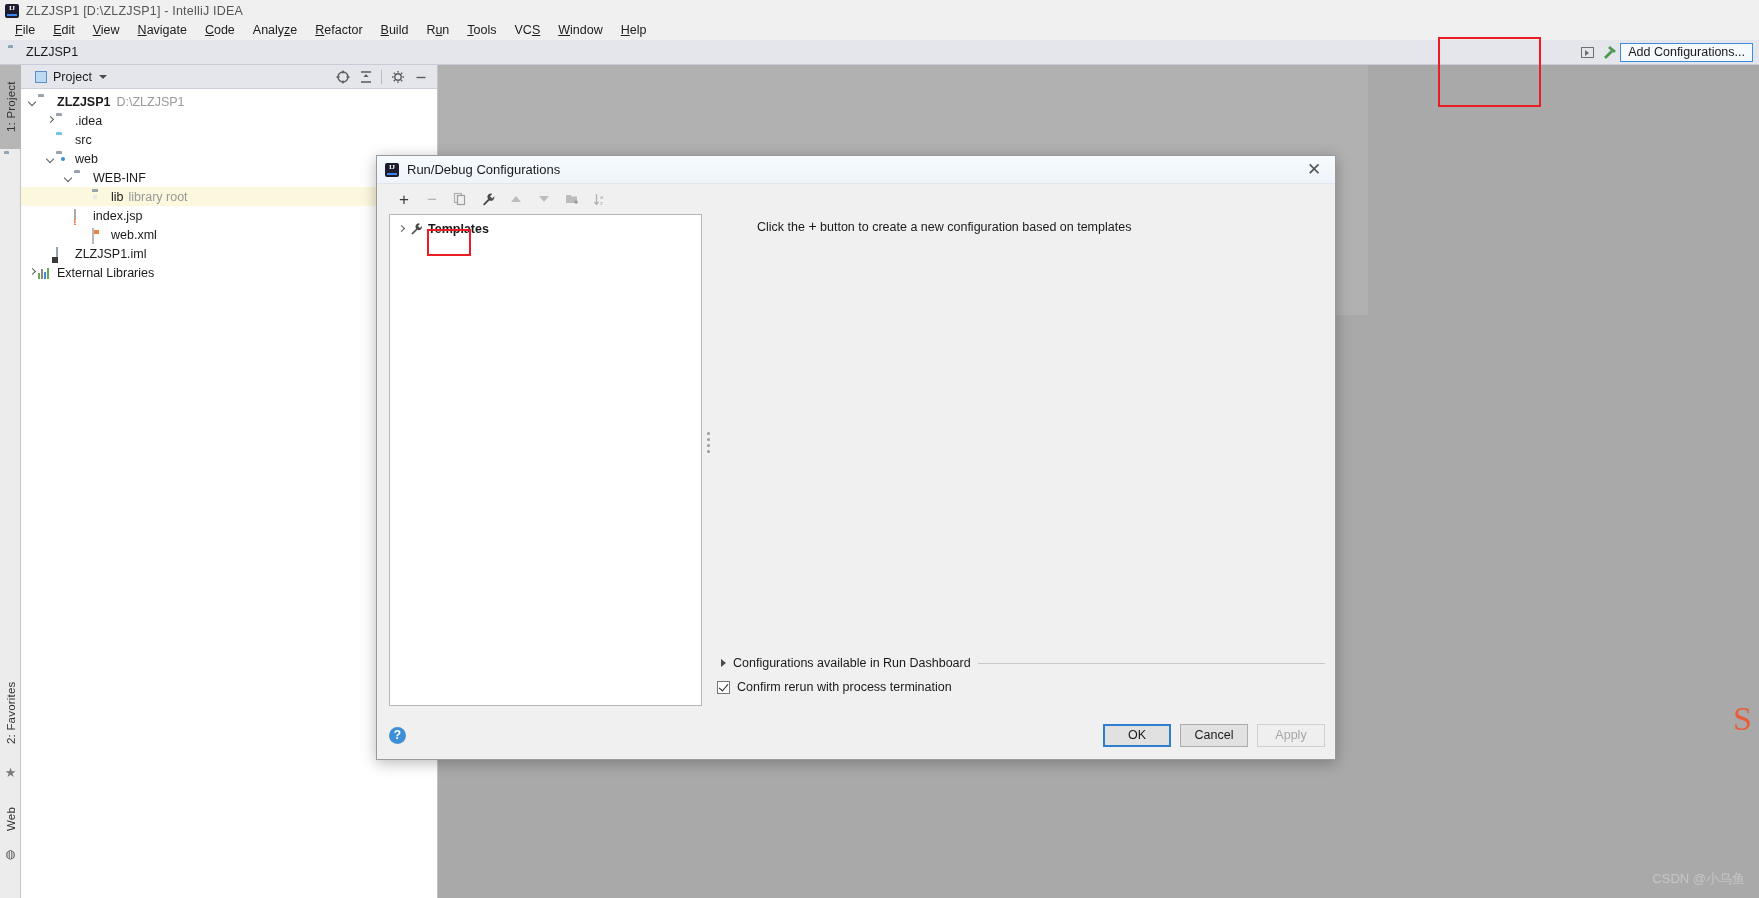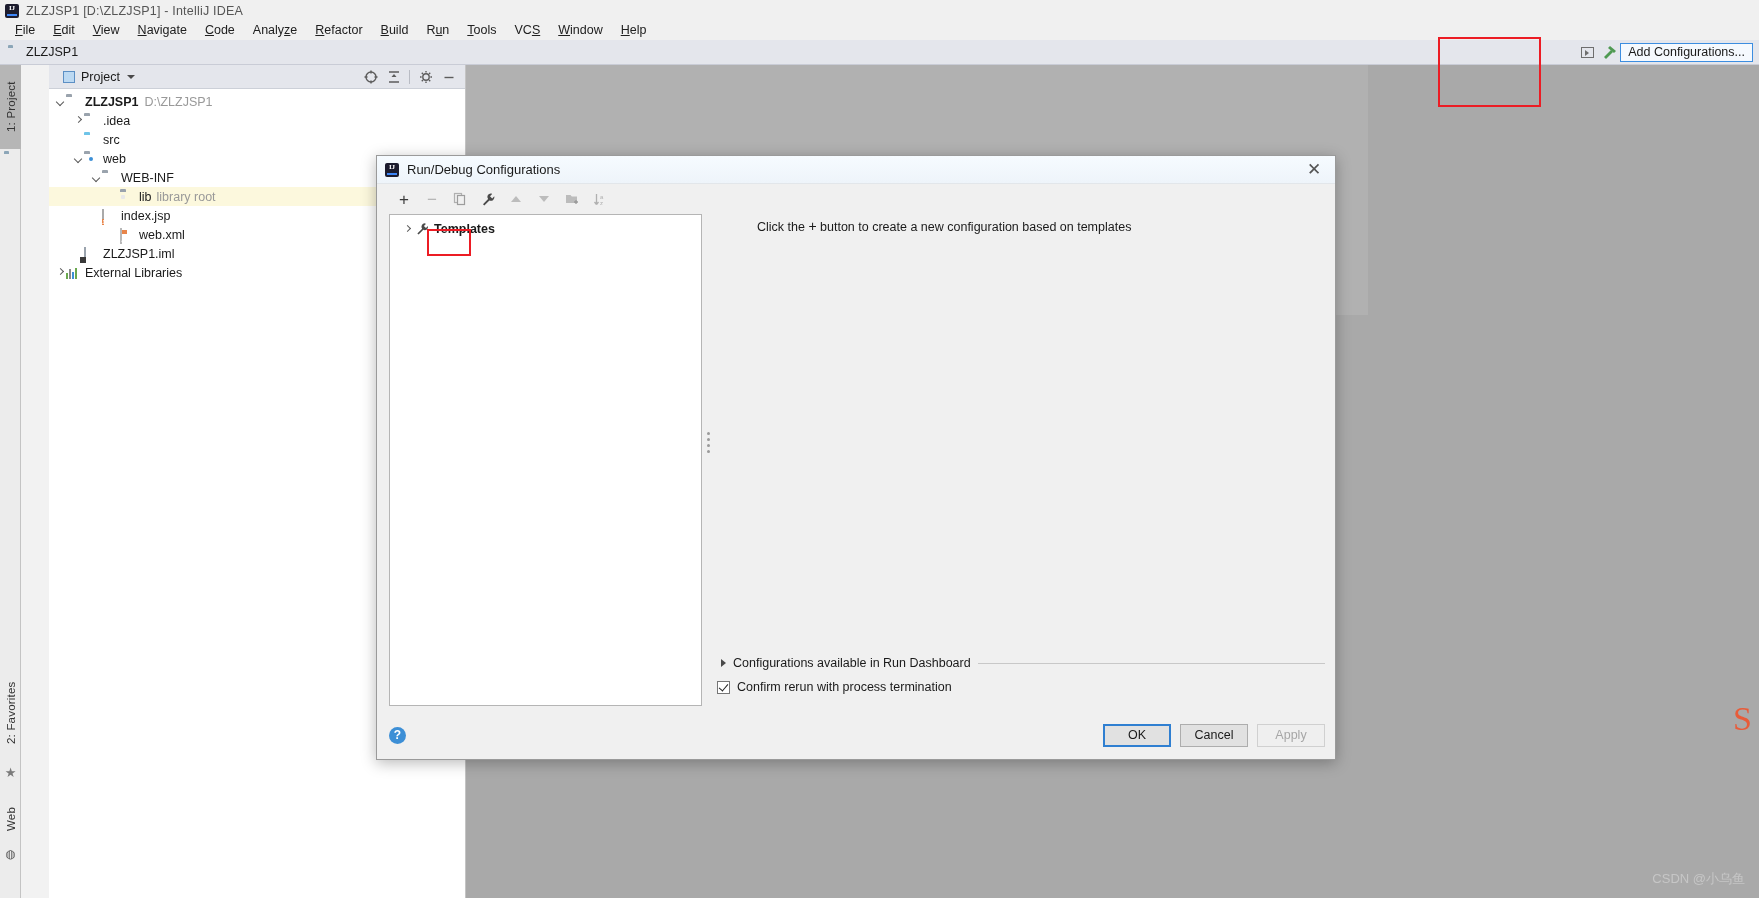--- a/index.html
+++ b/index.html
@@ -76,21 +76,21 @@
     position: absolute; left: 0; width: 21px; writing-mode: vertical-rl;
     transform: rotate(180deg); font-size: 11.5px; color: #333;
     display: flex; align-items: center; justify-content: center; letter-spacing: .2px;
   }
   .strip-btn.active { background: #b6b6b6; }
   .strip-ic { position: absolute; left: 4px; width: 13px; height: 13px; }
 
   
   .projpanel {
     position: absolute; left: 21px; top: 65px; width: 417px; height: 833px;
-    background: #ffffff; border-right: 1px solid #c4c4c4; margin-left: 28px;
+    background: #ffffff; border-right: 1px solid #c4c4c4;
   }
   .proj-header {
     height: 24px; background: #e4e6ec; border-bottom: 1px solid #ccd0d8;
     display: flex; align-items: center; padding: 0 6px;
   }
   .proj-header .blue-sq { width: 12px; height: 12px; border: 1.5px solid #5c8fc4; background: #bcd9f2; margin: 0 6px 0 8px; }
   .proj-header .ptitle { font-size: 12.5px; color: #1a1a1a; }
   .caret-dn { width: 0; height: 0; border-left: 4px solid transparent; border-right: 4px solid transparent; border-top: 4px solid #4a4a4a; margin-left: 7px; }
   .proj-header-right { margin-left: auto; display: flex; align-items: center; gap: 2px; }
   .ph-ic { width: 21px; height: 20px; display: flex; align-items: center; justify-content: center; }
@@ -164,21 +164,21 @@
   .redbox-plus {
     position: absolute; left: 427px; top: 229px; width: 44px; height: 27px;
     border: 2px solid #ec1c24; pointer-events: none; z-index: 30;
   }
 
   .dlg-body { position: absolute; left: 0; top: 58px; width: 960px; height: 499px; }
   .tree-pane {
     position: absolute; left: 12px; top: 0; width: 313px; height: 492px;
     background: #ffffff; border: 1px solid #b5b5b5;
   }
-  .tmpl-row { height: 20px; display: flex; align-items: center; padding-left: 6px; margin-top: 4px; margin-left: 6px; }
+  .tmpl-row { height: 20px; display: flex; align-items: center; padding-left: 6px; margin-top: 4px; }
   .wrench-ic { width: 15px; height: 14px; position: relative; margin: 0 4px 0 2px; }
   .tmpl-label { font-weight: bold; font-size: 12.5px; }
   .splitter { position: absolute; left: 329px; top: 215px; width: 5px; height: 40px; }
   .splitter i { display:block; width:3px; height:3px; border-radius:50%; background:#9a9a9a; margin:3px auto; }
 
   .right-pane { position: absolute; left: 340px; top: 0; width: 608px; height: 492px; }
   .hint-text { font-size: 12.5px; color: #1a1a1a; padding-top: 4px; margin-left: 40px; }
   .hint-plus { font-size: 14px; }
 
   .rp-bottom { position: absolute; left: 0; bottom: 0; width: 608px; }

